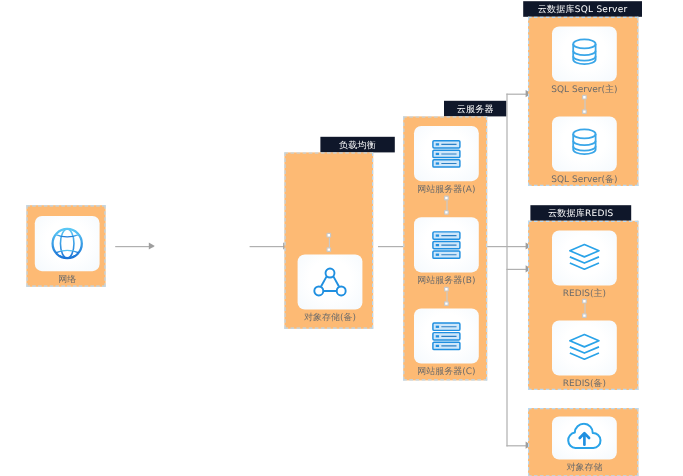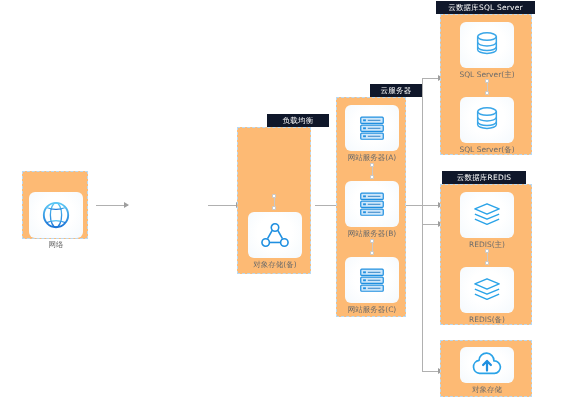--- a/index.html
+++ b/index.html
@@ -116,21 +116,21 @@
     height: 8px;
     background: #c8c8c8;
   }
 </style>
 </head>
 <body>
 
 <div class="canvas">
 
   <div class="group" style="left:22px; top:171px; width:66px; height:68px;">
-    <div class="node" style="left:6px; top:20px; width:54px;">
+    <div class="node" style="left:6px; top:8px; width:54px;">
       <div class="node-icon">
         <svg width="30" height="30" viewBox="0 0 32 32">
           <defs>
             <linearGradient id="gGlobe" x1="0" y1="0" x2="0" y2="1">
               <stop offset="0%" stop-color="#5bc8f5"></stop>
               <stop offset="100%" stop-color="#1b74d6"></stop>
             </linearGradient>
           </defs>
           <circle cx="16" cy="16" r="13" fill="none" stroke="url(#gGlobe)" stroke-width="2"></circle>
           <ellipse cx="16" cy="16" rx="6" ry="13" fill="none" stroke="url(#gGlobe)" stroke-width="1.4"></ellipse>

